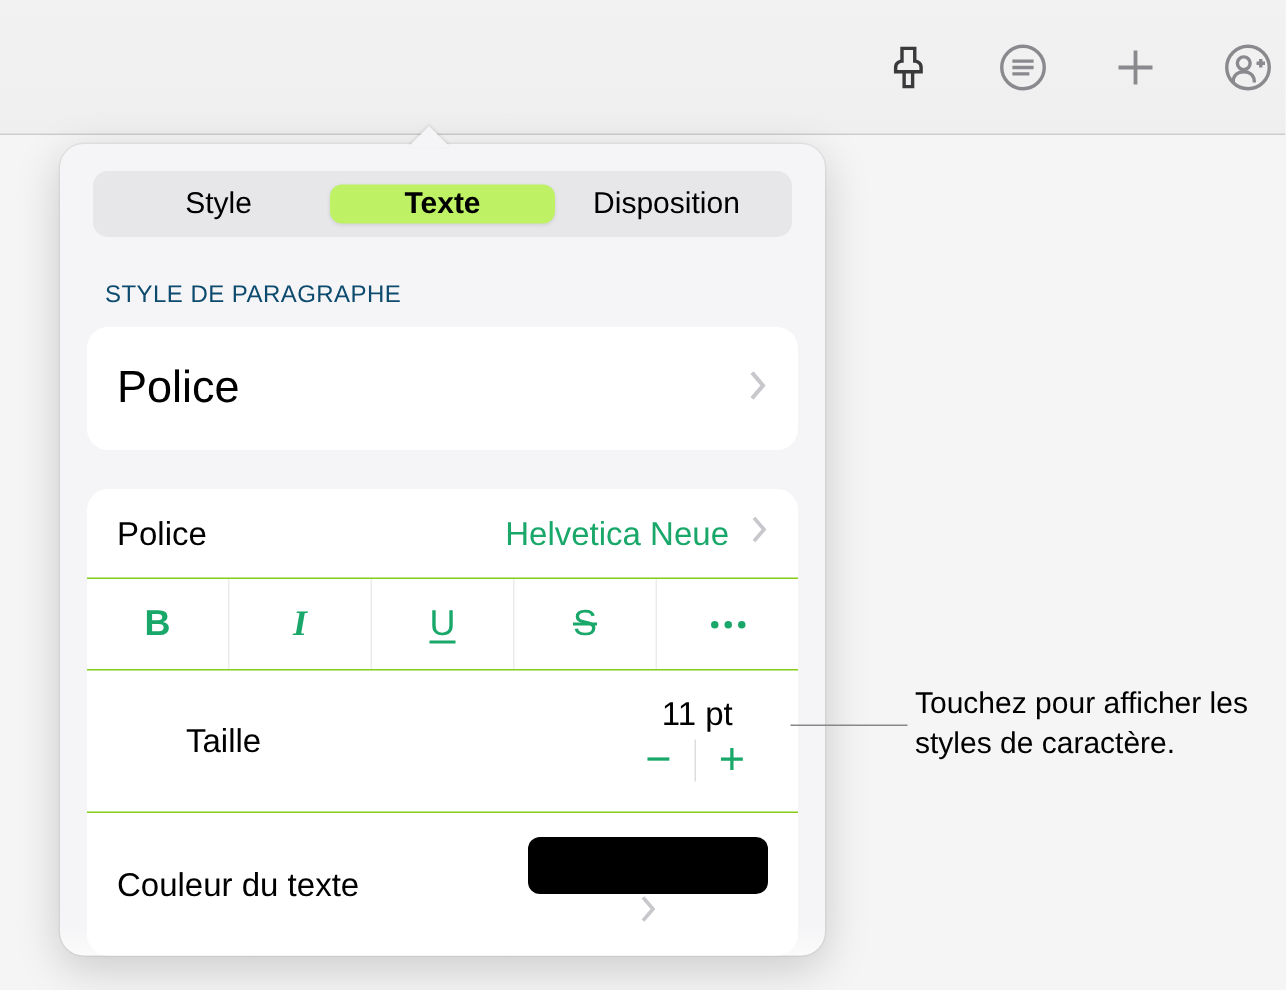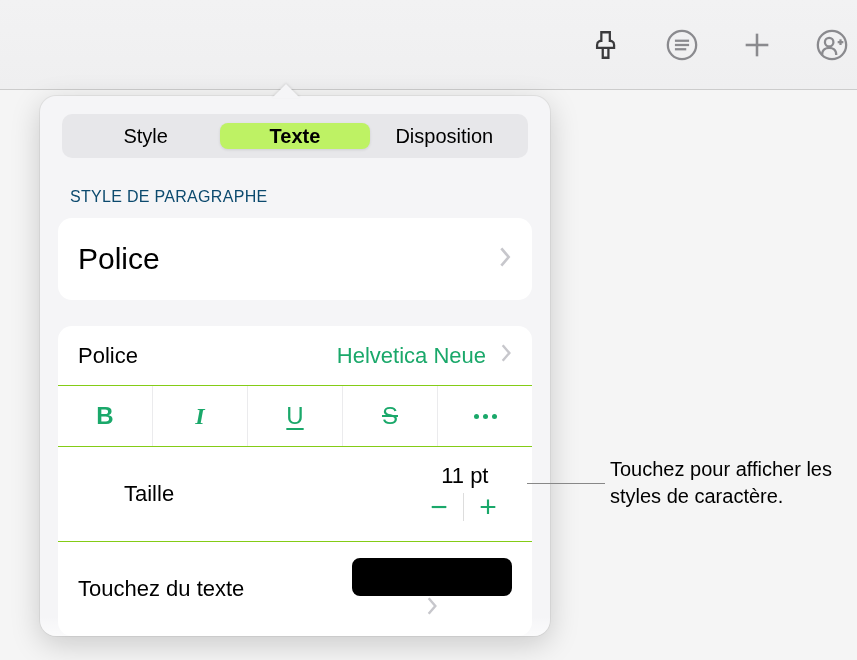--- a/index.html
+++ b/index.html
@@ -362,21 +362,21 @@
         <div class="size-value">11 pt</div>
         <div class="stepper">
           <div class="stepper-btn">−</div>
           <div class="stepper-divider"></div>
           <div class="stepper-btn">+</div>
         </div>
       </div>
     </div>
 
     <div class="group-row">
-      <div class="row-label">Touchez du texte</div>
+      <div class="row-label">Couleur du texte</div>
       <div class="right-row">
         <div class="color-swatch"></div>
         <span class="chevron">
           <svg width="12" height="20" viewBox="0 0 10 18" fill="none" stroke="currentColor" stroke-width="2.2">
               <path d="M2 2 L8 9 L2 16"></path>
             </svg>
         </span>
       </div>
     </div>
   </div>

